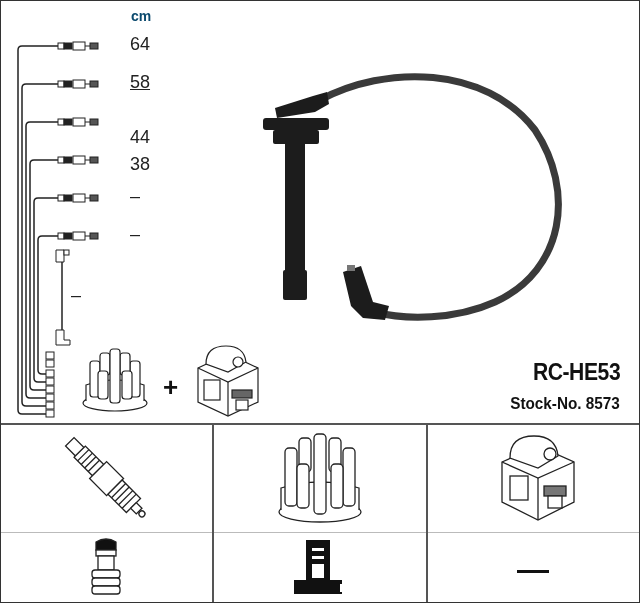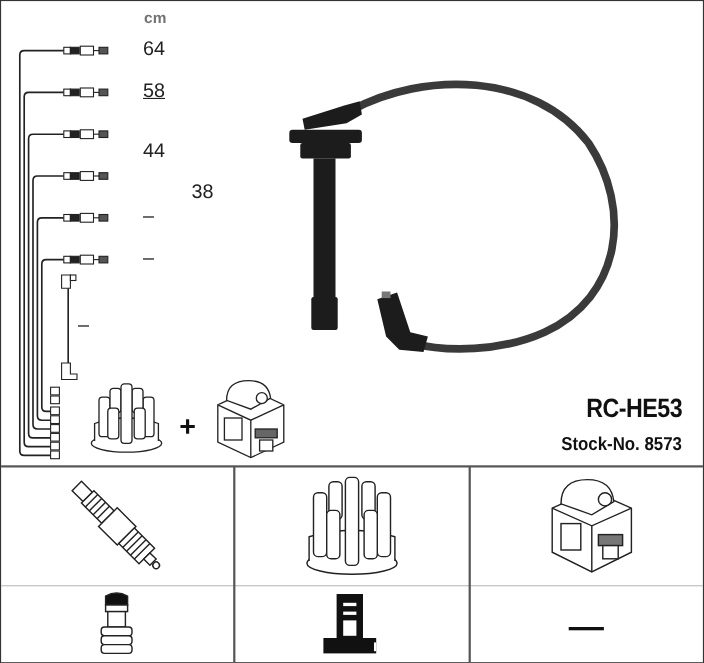--- a/index.html
+++ b/index.html
@@ -2,40 +2,40 @@
 <html><head>
 <meta charset="utf-8">
 <style>
   html, body { margin:0; padding:0; background:#ffffff; }
   body { width:640px; height:603px; position:relative; overflow:hidden; font-family:"Liberation Sans", sans-serif; }
   .frame { position:absolute; left:0; top:0; width:638px; height:601px; border:1px solid #333; }
   .top { position:absolute; left:1px; top:1px; width:638px; height:423px; }
   .hline { position:absolute; left:1px; width:638px; height:2px; background:#555; }
   .vline { position:absolute; width:2px; background:#555; }
   .rowline { position:absolute; left:1px; width:638px; height:1px; background:#bbb; }
-  .cm { position:absolute; left:131px; top:8px; font-size:14px; font-weight:bold; color:#737373; }
+  .cm { position:absolute; left:131px; top:8px; font-size:14px; font-weight:bold; color:#0c4a6e; }
   .len { position:absolute; left:130px; font-size:18px; color:#222; }
   .title { position:absolute; right:20px; top:358px; font-size:24px; font-weight:bold; color:#111; letter-spacing:-0.5px; transform:scaleX(0.88); transform-origin:right; }
   .stock { position:absolute; right:20px; top:394px; font-size:17px; font-weight:bold; color:#111; transform:scaleX(0.9); transform-origin:right; }
   .plus { position:absolute; left:163px; top:372px; font-size:26px; font-weight:bold; color:#111; }
   svg { position:absolute; overflow:visible; }
 </style>
 </head>
 <body>
 
 <div class="frame"></div>
 
 <div class="top"></div>
 
 <span class="cm">cm</span>
 
 <span class="len" style="top:34px;">64</span>
 <span class="len" style="top:72px;text-decoration:underline;">58</span>
 <span class="len" style="top:127px;">44</span>
-<span class="len" style="top:164px;margin-left:44px;">38</span>
+<span class="len" style="top:154px;">38</span>
 <span class="len" style="top:186px;">–</span>
 <span class="len" style="top:224px;">–</span>
 <span class="len" style="left:71px;top:285px;">–</span>
 
 <svg style="left:0;top:0;" width="130" height="420" viewBox="0 0 130 420">
   <g fill="none" stroke="#222" stroke-width="1.5">
     <path d="M58,46 H22 Q18,46 18,50 V410 Q18,414 22,414 H46"></path>
     <path d="M58,84 H26 Q22,84 22,88 V402 Q22,406 26,406 H46"></path>
     <path d="M58,122 H30 Q26,122 26,126 V394 Q26,398 30,398 H46"></path>
     <path d="M58,160 H34 Q30,160 30,164 V386 Q30,390 34,390 H46"></path>

